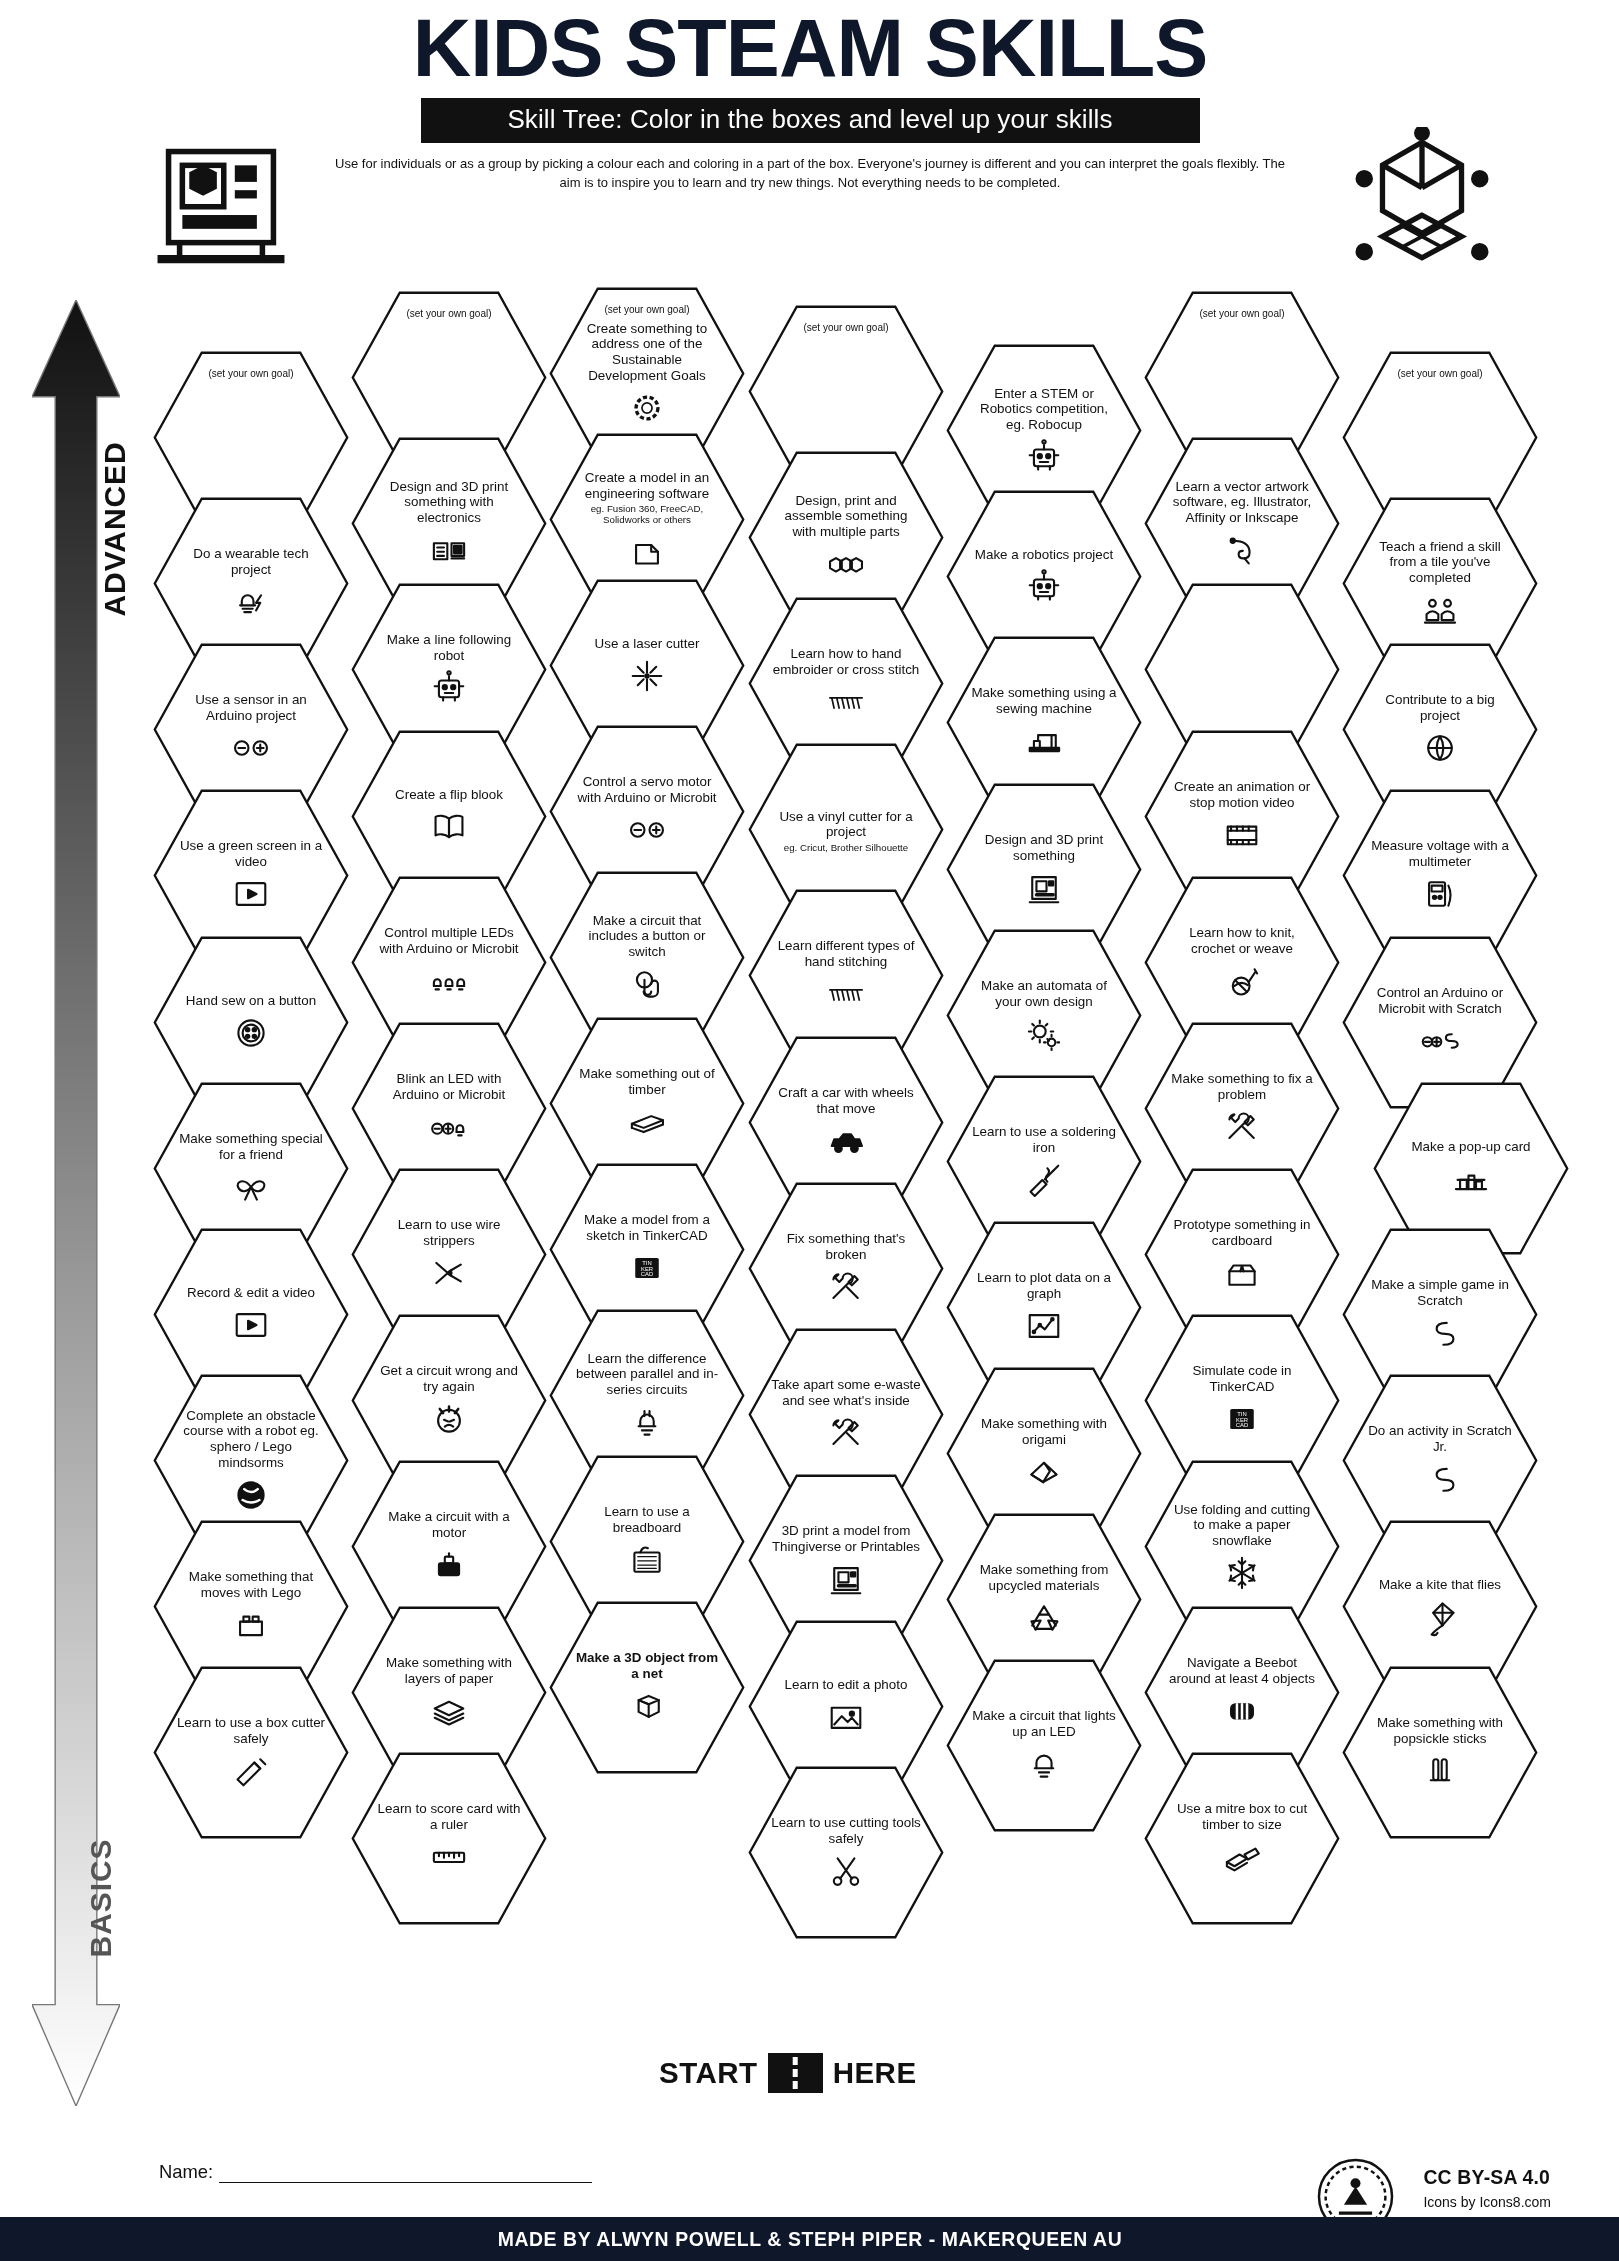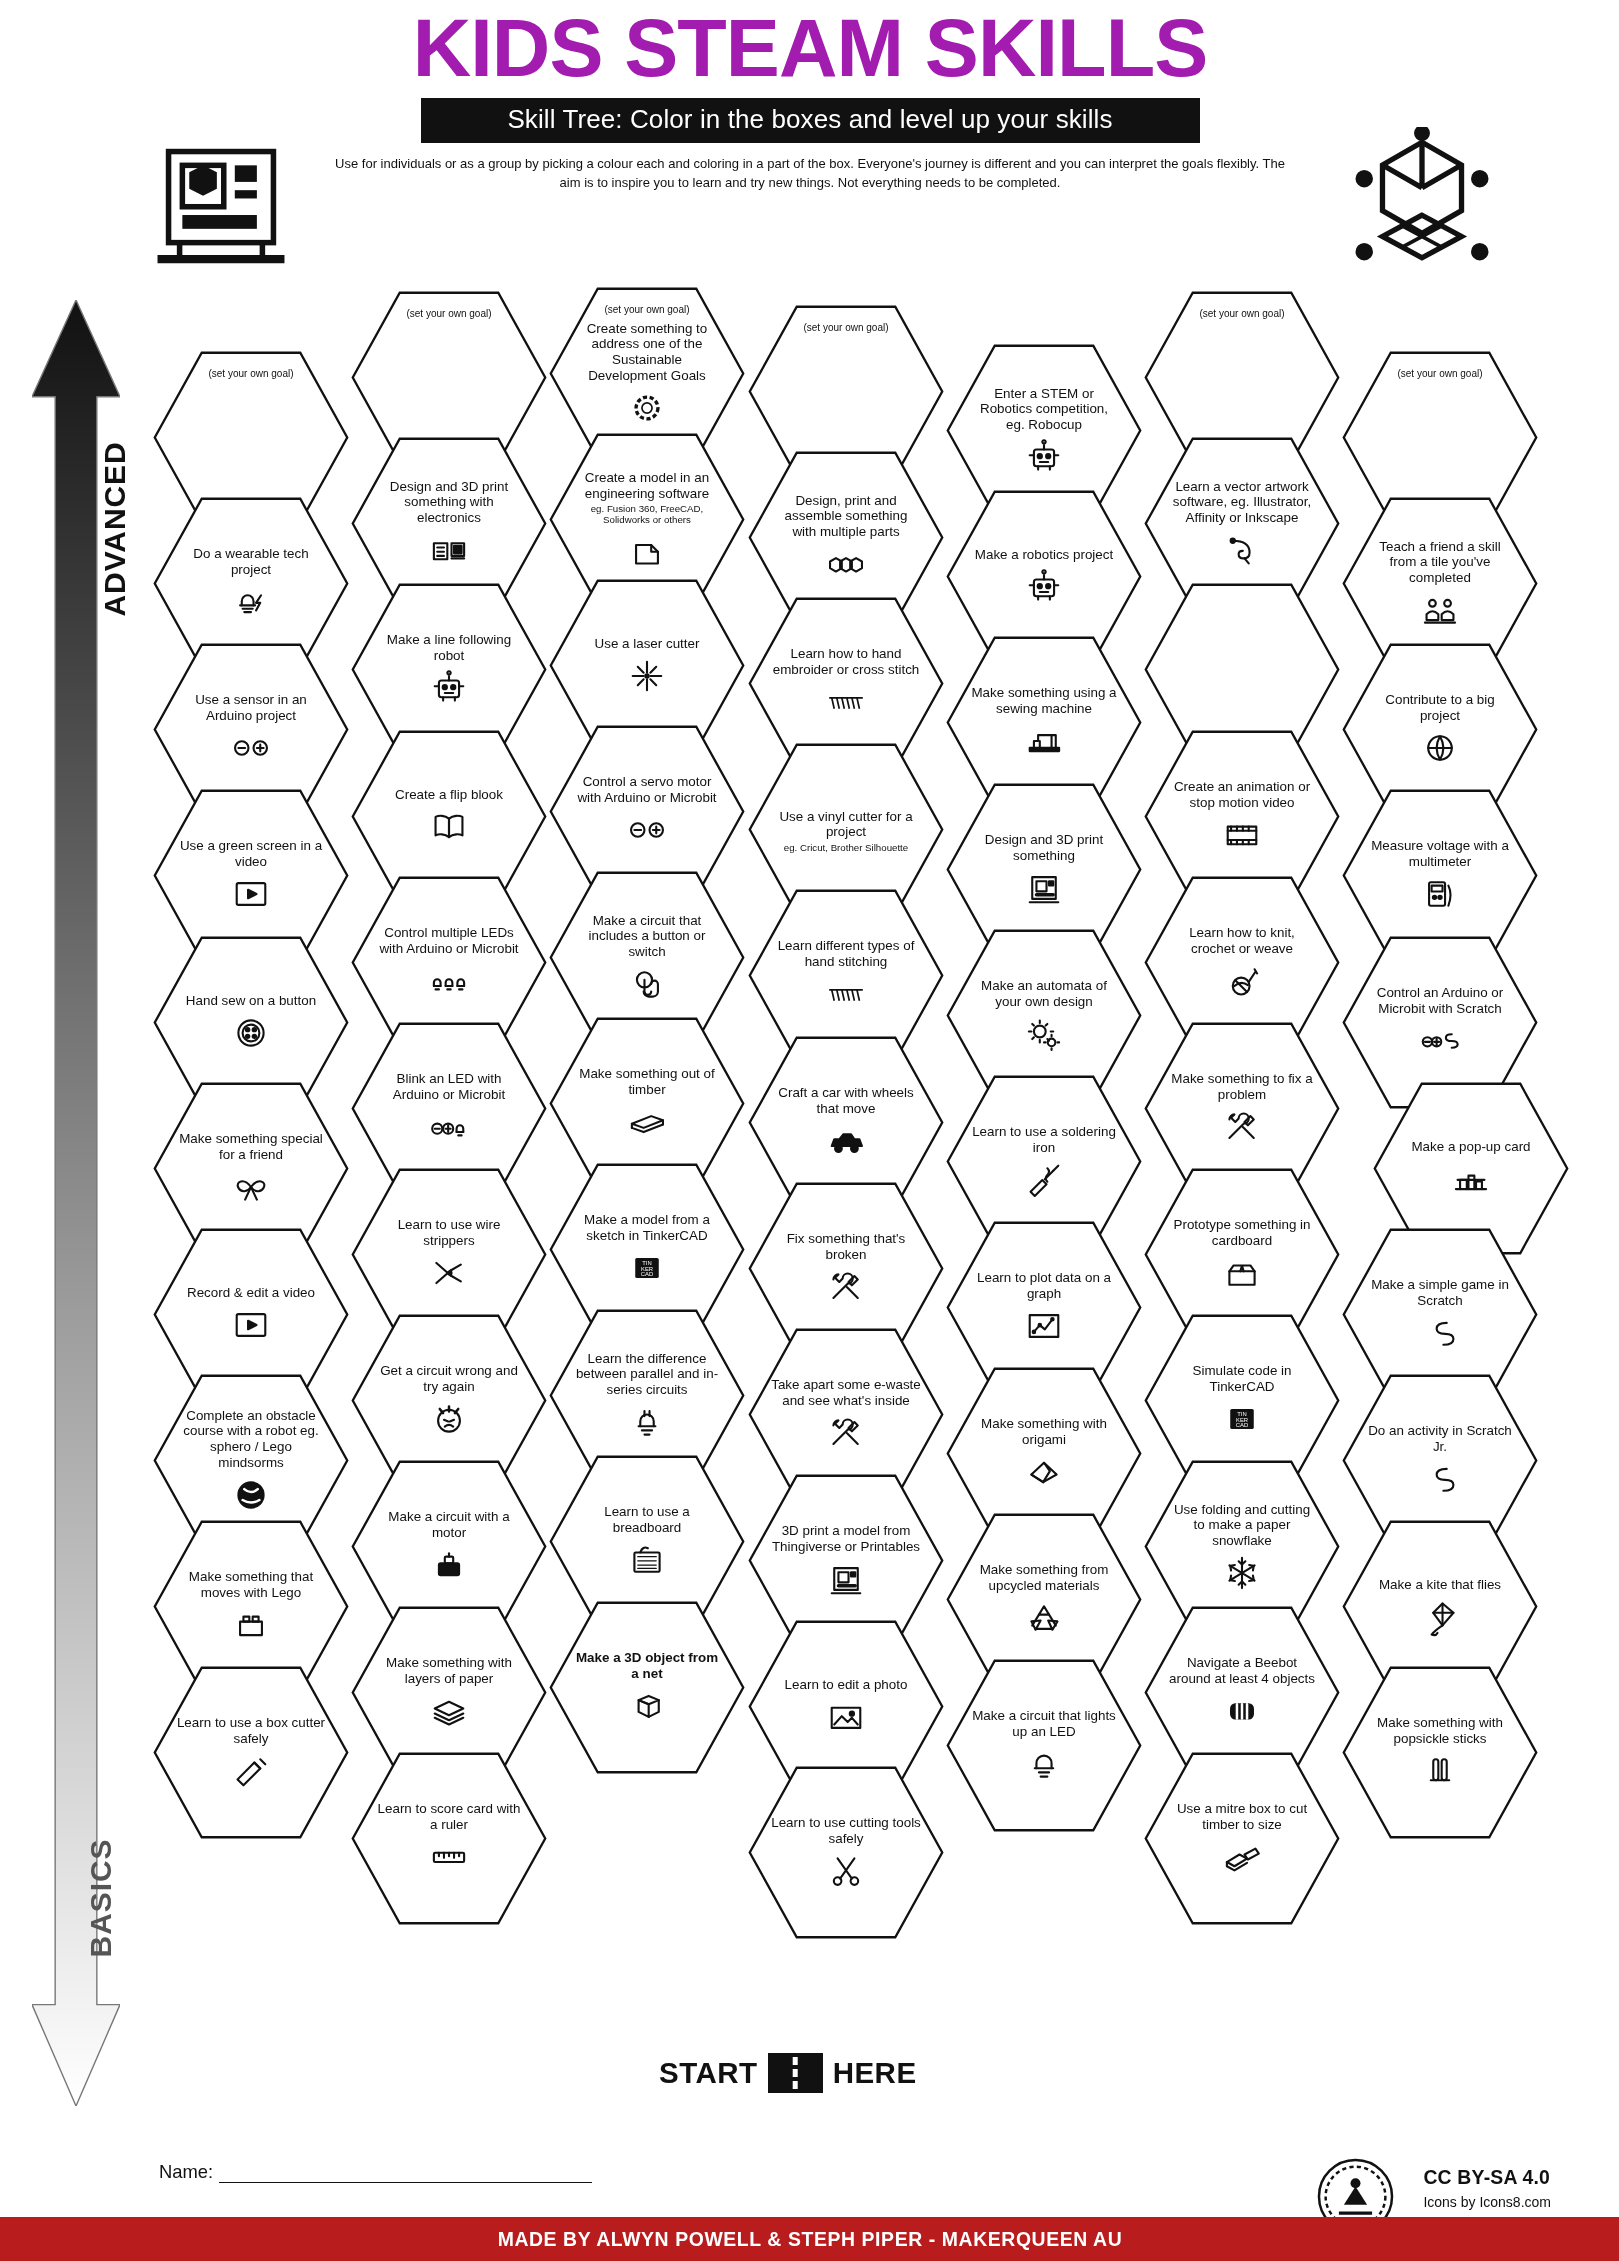--- a/index.html
+++ b/index.html
@@ -14,21 +14,21 @@
   }
 
   
   #title {
     text-align:center;
     font-size:81px;
     font-weight:bold;
     letter-spacing:-0.9px;
     line-height:1;
     padding-top:8.3px;
-    color:#a21caf;
+    color:#0f172a;
   }
   #subtitle-bar {
     margin:8.3px auto 0 auto;
     background:#111;
     color:#fff;
     display:block;
     width:779px;
     text-align:center;
     font-size:26px;
     padding:6.5px 0 8.3px 0;
@@ -118,21 +118,21 @@
 
   
   #cc { position:absolute; right:69px; top:2166px; text-align:left; }
   #cc .cc-text { font-size:19.4px; font-weight:bold; letter-spacing:0.2px; }
   #cc .icons8 { font-size:14px; margin-top:4.6px; }
   #stamp { position:absolute; right:223px; top:2155px; width:83px; height:83px; }
 
   
   #footer {
     position:absolute; left:0; bottom:0; width:1620px; height:44px;
-    background:#b91c1c; color:#fff;
+    background:#0f172a; color:#fff;
     display:flex; align-items:center; justify-content:center;
     font-size:19.4px; font-weight:bold; letter-spacing:0.6px;
   }
 </style>
 </head>
 <body>
 
 <div id="title">KIDS STEAM SKILLS</div>
 <div id="subtitle-bar">Skill Tree:  Color in the boxes and level up your skills</div>
 <div id="intro">Use for individuals or as a group by picking a colour each and coloring in a part of the box.  Everyone's journey is different and you can interpret the goals flexibly.  The aim is to inspire you to learn and try new things. Not everything needs to be completed.</div>

